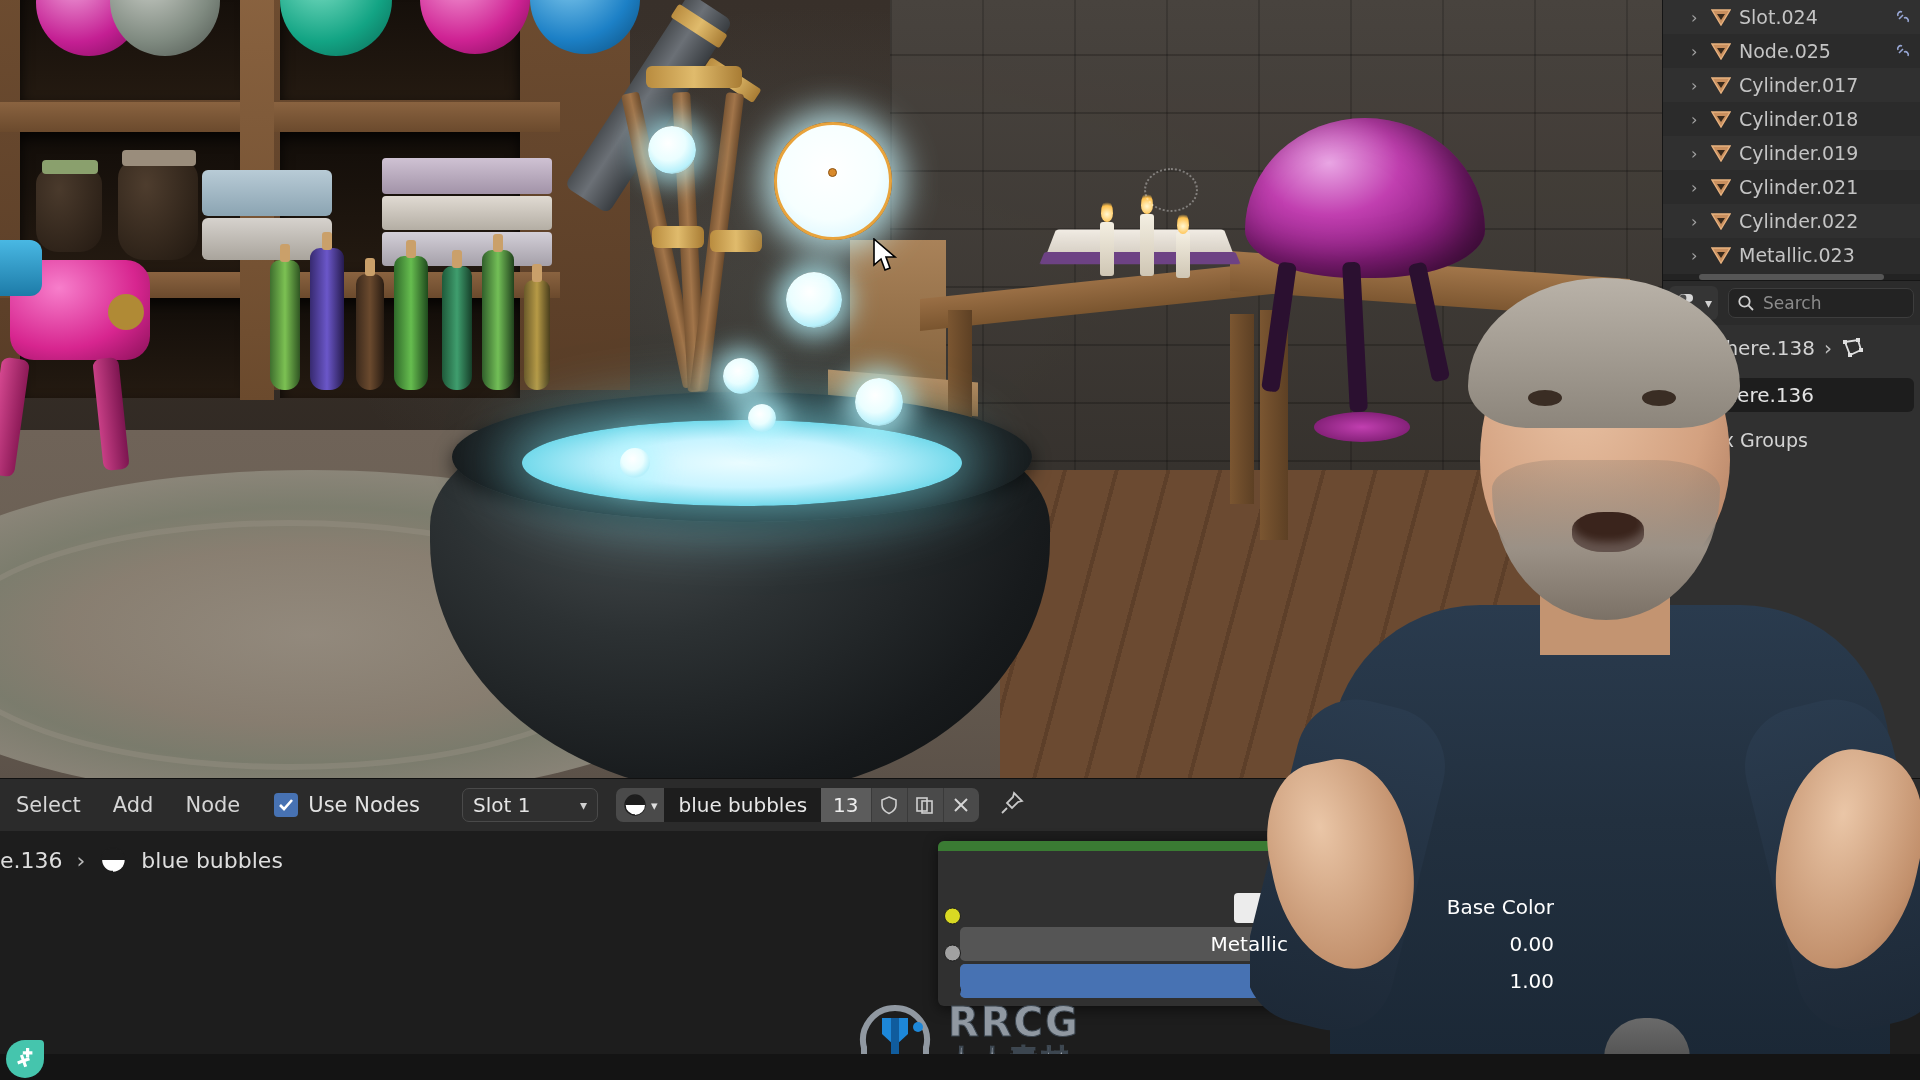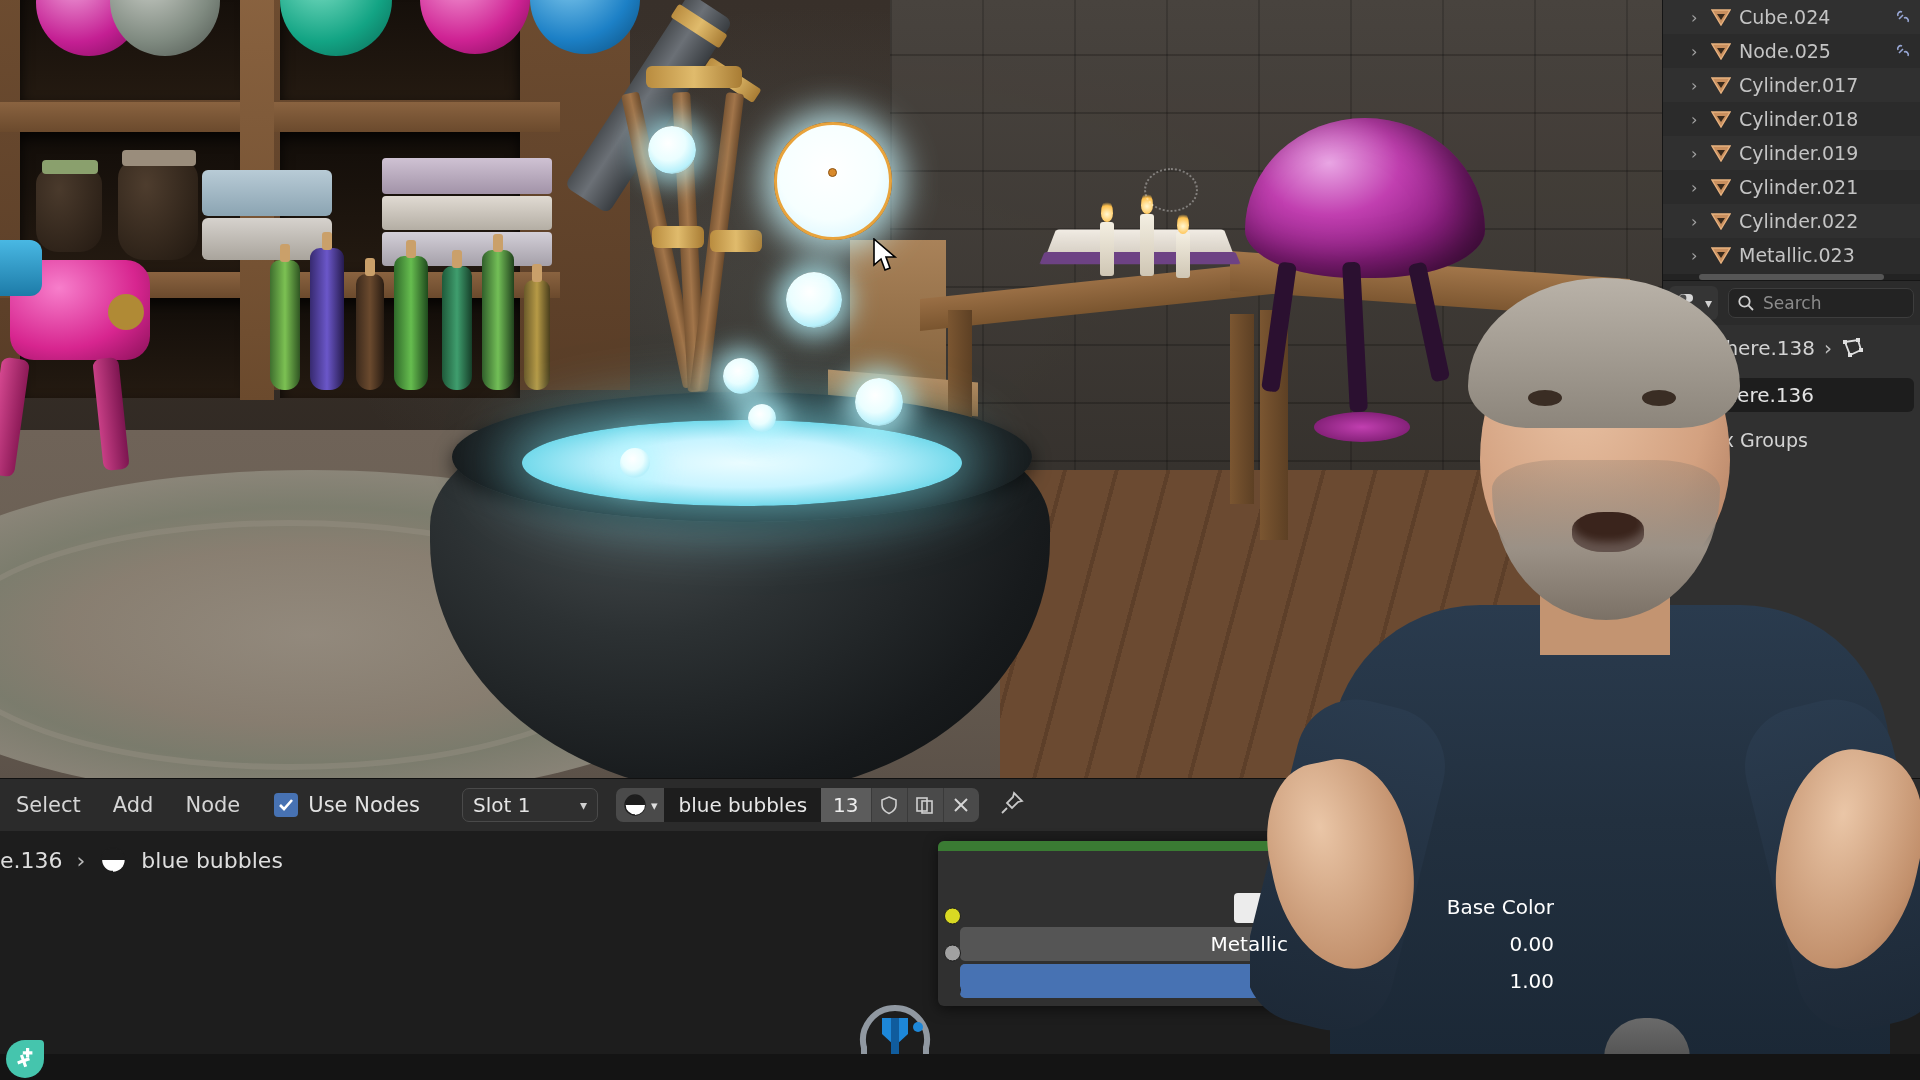--- a/index.html
+++ b/index.html
@@ -483,21 +483,21 @@
     </svg>
   </div>
 
   <div id="outliner">
     <div class="ol-row">
       <span class="ol-chev">›</span>
       <svg class="ol-mesh-icon" viewBox="0 0 20 18">
         <polygon points="1,2 19,2 10,17" fill="#c98f5e" stroke="#e8b27f" stroke-width="1.4"></polygon>
         <polygon points="6,6 14,6 10,12" fill="#3a2a1c"></polygon>
       </svg>
-      <span class="ol-label">Cube.024</span>
+      <span class="ol-label">Slot.024</span>
       <svg class="ol-link" viewBox="0 0 18 18">
         <path d="M5 11 L9 7 M4 8 a3 3 0 0 1 4 -4 M10 10 a3 3 0 0 1 4 4" fill="none" stroke="#97a6d4" stroke-width="1.6"></path>
       </svg>
     </div>
     <div class="ol-row">
       <span class="ol-chev">›</span>
       <svg class="ol-mesh-icon" viewBox="0 0 20 18">
         <polygon points="1,2 19,2 10,17" fill="#c98f5e" stroke="#e8b27f" stroke-width="1.4"></polygon>
         <polygon points="6,6 14,6 10,12" fill="#3a2a1c"></polygon>
       </svg>
@@ -729,20 +729,24 @@
 
   <div id="watermark">
     <svg width="86" height="86" viewBox="0 0 86 86">
       <path d="M12 54 A32 32 0 1 1 74 54" fill="none" stroke="#9aa3ad" stroke-width="6" stroke-linecap="round"></path>
       <path d="M12 54 L12 70 L30 70" fill="none" stroke="#9aa3ad" stroke-width="6" stroke-linecap="round"></path>
       <path d="M74 54 L74 70 L56 70" fill="none" stroke="#9aa3ad" stroke-width="6" stroke-linecap="round"></path>
       <path d="M30 24 H56 V40 L43 52 L30 40 Z" fill="#1e90e8"></path>
       <rect x="39" y="24" width="8" height="36" fill="#0f62a8"></rect>
       <circle cx="66" cy="33" r="5" fill="#1e90e8"></circle>
     </svg>
+    <div class="wm-text">
+      <span class="wm-latin">RRCG</span>
+      <span class="wm-cjk">人人素材</span>
+    </div>
   </div>
 
   <div id="statusbar"></div>
   <div id="leafbadge">
     <svg width="30" height="30" viewBox="0 0 30 30">
       <path d="M6 16 h6 v-6 h4 v6 h6 v4 h-6 v6 h-4 v-6 h-6 z" fill="#ffffff" transform="rotate(-20 15 18) scale(0.78) translate(4 3)"></path>
       <path d="M15 3 h4 v4 h4 v4 h-4 v4 h-4 v-4 h-4 v-4 h4 z" fill="#ffffff" transform="scale(0.8) translate(5 2)"></path>
     </svg>
   </div>
 

